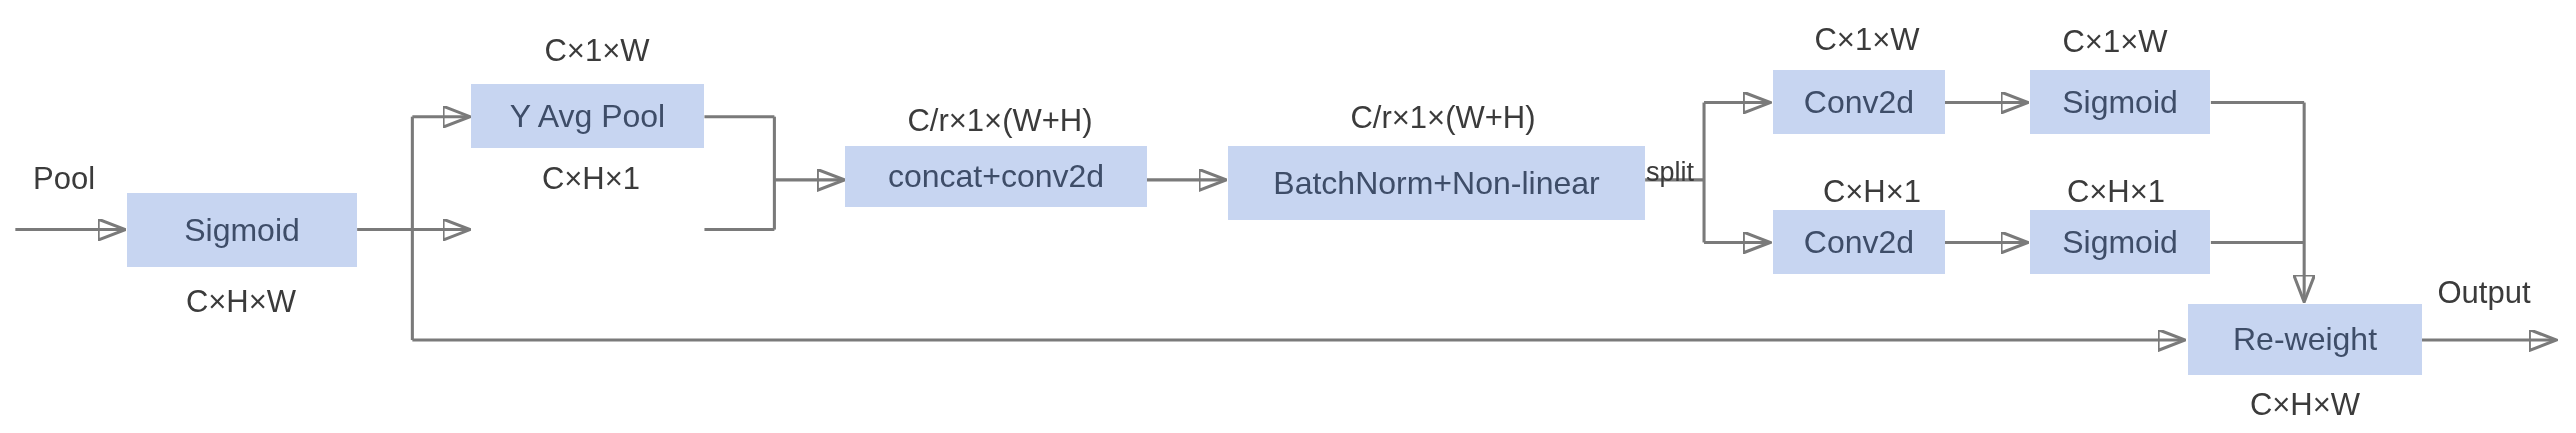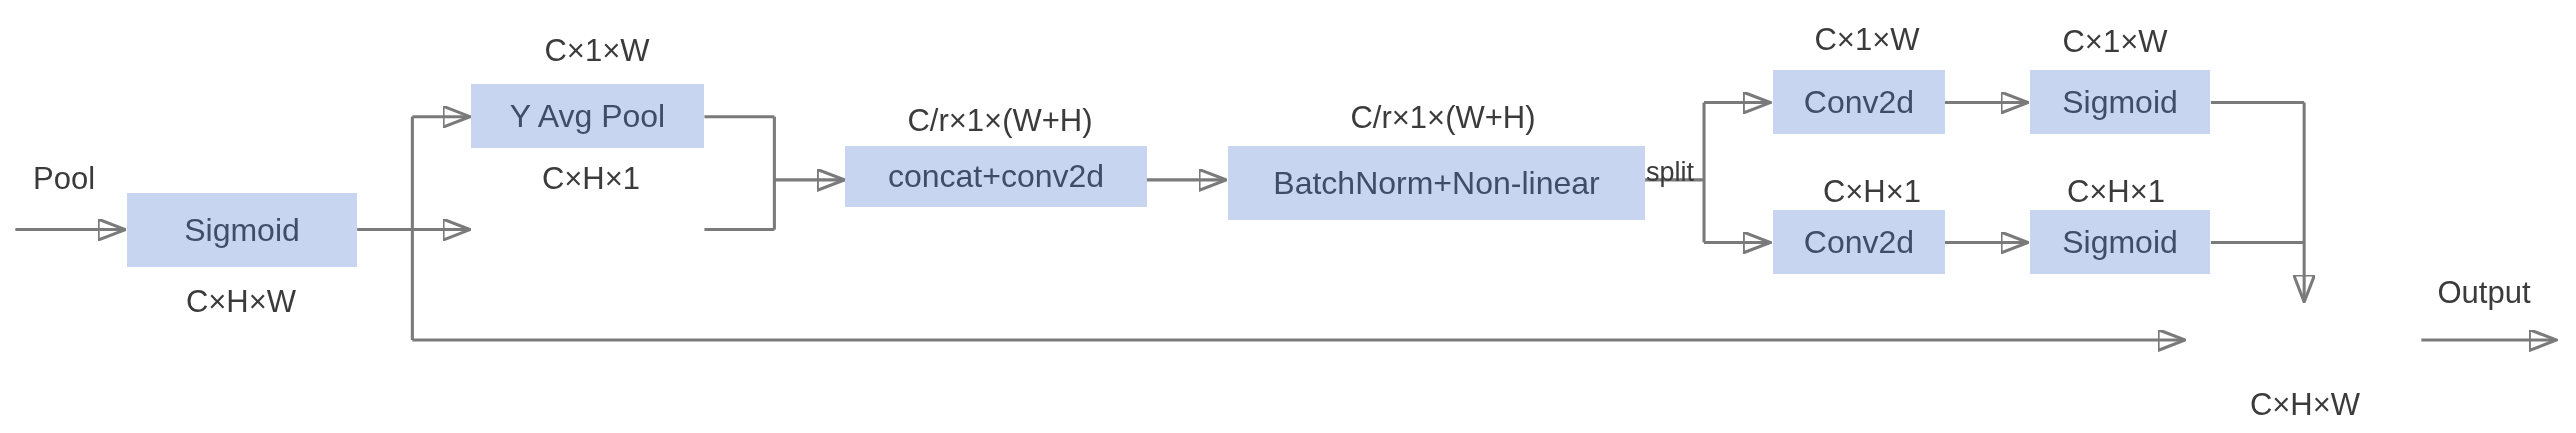--- a/index.html
+++ b/index.html
@@ -79,20 +79,21 @@
   </svg>
 
   <div class="node" style="left:127px; top:193px; width:230px; height:74px;">Sigmoid</div>
   <div class="node" style="left:471px; top:84px; width:233px; height:64px;">Y Avg Pool</div>
   <div class="node" style="left:845px; top:146px; width:302px; height:61px;">concat+conv2d</div>
   <div class="node" style="left:1228px; top:146px; width:417px; height:74px;">BatchNorm+Non-linear</div>
   <div class="node" style="left:1773px; top:70px; width:172px; height:64px;">Conv2d</div>
   <div class="node" style="left:2030px; top:70px; width:180px; height:64px;">Sigmoid</div>
   <div class="node" style="left:1773px; top:210px; width:172px; height:64px;">Conv2d</div>
   <div class="node" style="left:2030px; top:210px; width:180px; height:64px;">Sigmoid</div>
+  <div class="node" style="left:2188px; top:304px; width:234px; height:71px;">Re-weight</div>
 
   <div class="io-label" style="left:64px; top:179px;">Pool</div>
   <div class="io-label" style="left:2484px; top:293px;text-align:center;">Output</div>
   <div class="split-label" style="left:1670px; top:152px;margin-top:20px;">split</div>
 
   <div class="dim" style="left:241px; top:302px;">C×H×W</div>
   <div class="dim" style="left:597px; top:51px;">C×1×W</div>
   <div class="dim" style="left:591px; top:179px;">C×H×1</div>
   <div class="dim" style="left:1000px; top:121px;">C/r×1×(W+H)</div>
   <div class="dim" style="left:1443px; top:118px;">C/r×1×(W+H)</div>

